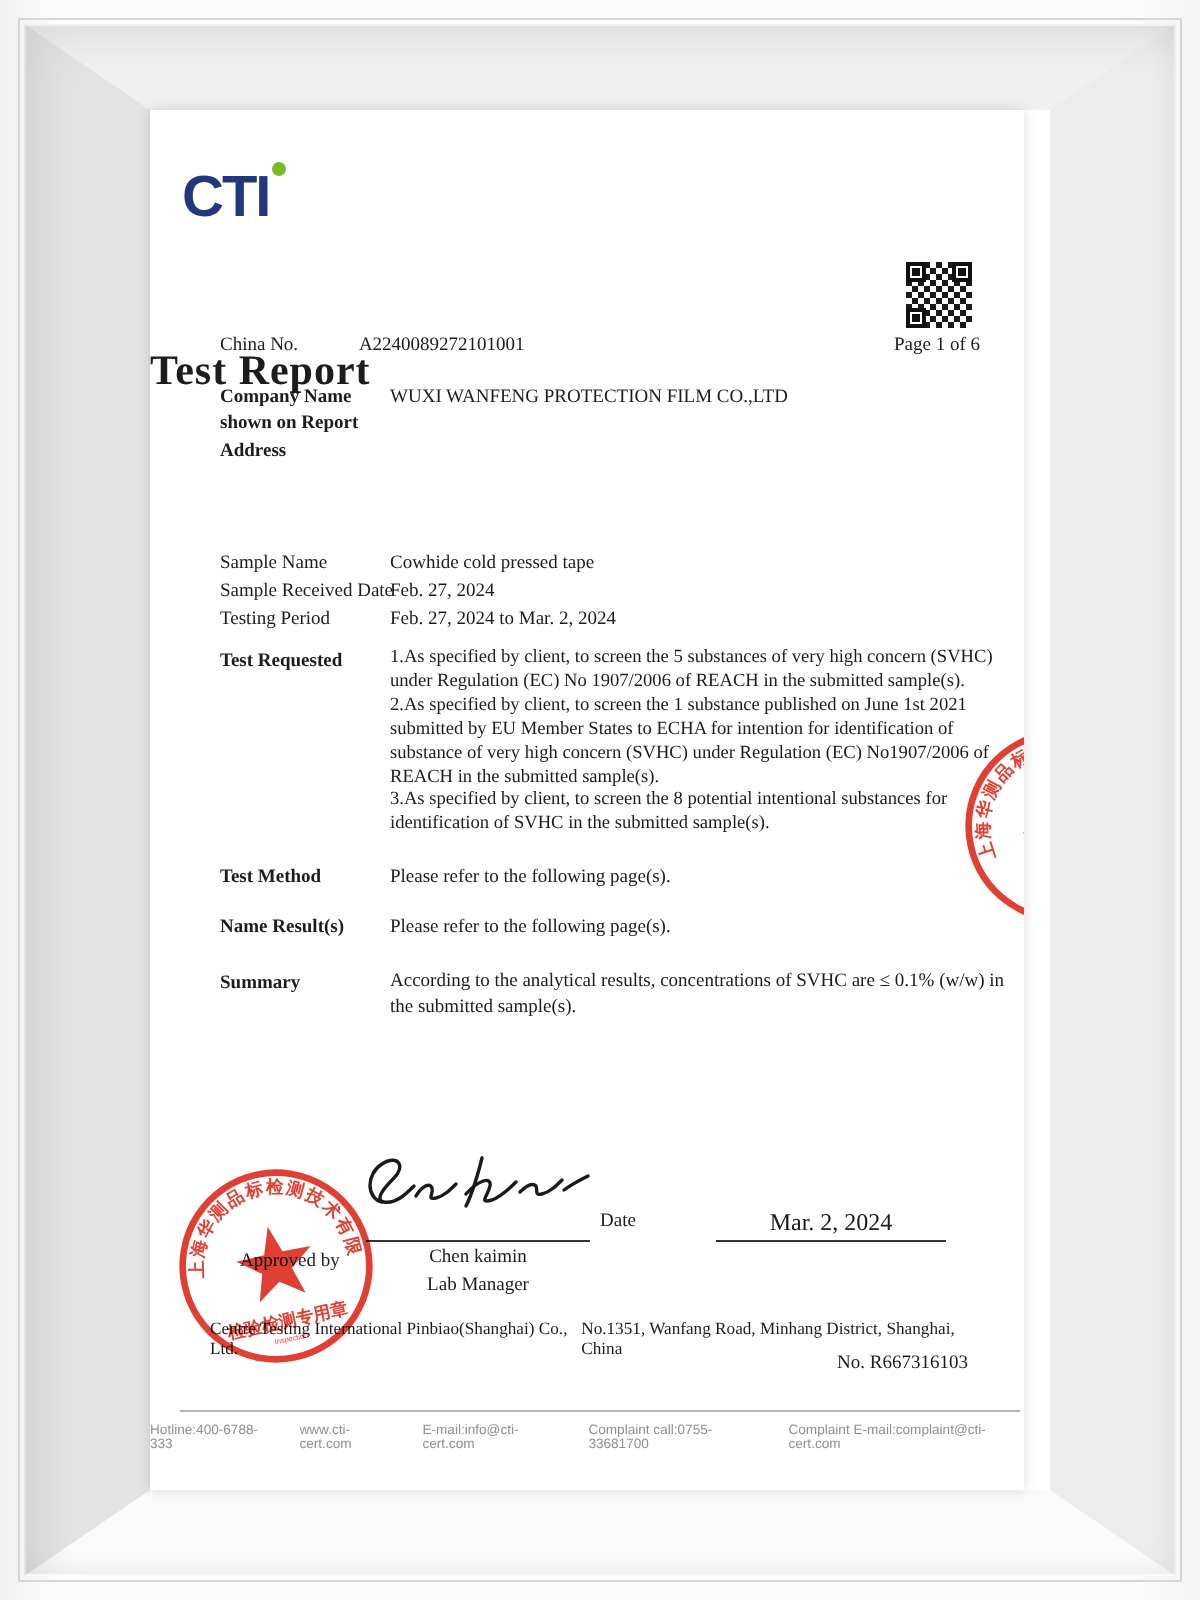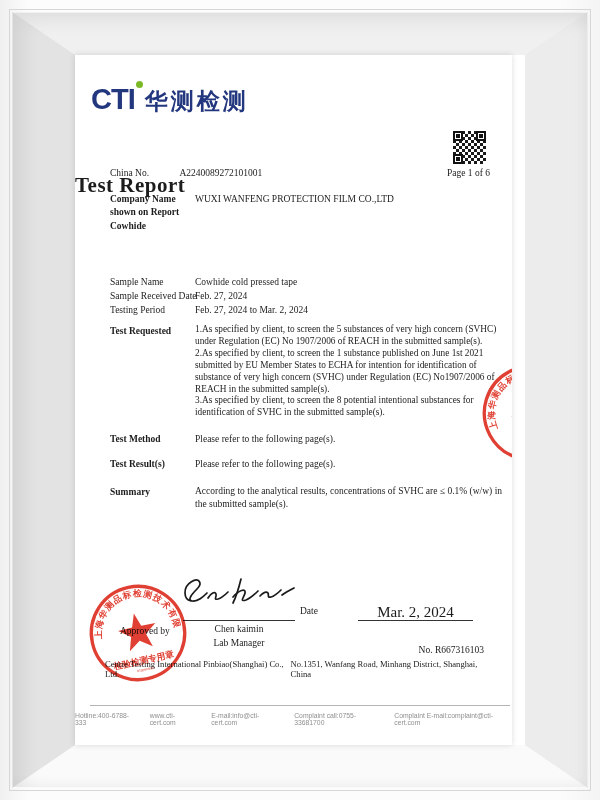--- a/index.html
+++ b/index.html
@@ -62,23 +62,23 @@
   .wrapped { line-height:13px; }
   .intro { position:absolute; left:35px; top:199px; width:398px; font-size:9.6px; font-weight:bold; line-height:14.5px; }
   .sec-val { white-space:pre-line; line-height:11.9px; font-size:9.3px; }
   
   .approved-by { position:absolute; left:45px; top:571px; font-size:9.5px; }
   .sig-svg { position:absolute; left:100px; top:518px; }
   .sig-line { position:absolute; left:108px; top:565px; width:112px; border-top:1px solid #333; }
   .sig-name { position:absolute; left:108px; top:569px; width:112px; text-align:center; font-size:9.5px; }
   .sig-title { position:absolute; left:108px; top:583px; width:112px; text-align:center; font-size:9.5px; }
   .date-lbl { position:absolute; left:225px; top:551px; font-size:9.5px; }
-  .date-val { position:absolute; left:283px; top:549px; width:115px; text-align:center; font-size:15px; }
+  .date-val { position:absolute; left:283px; top:549px; width:115px; text-align:center; font-size:12px; }
   .date-line { position:absolute; left:283px; top:565px; width:115px; border-top:1px solid #333; }
-  .ref-no { position:absolute; right:28px; top:590px; font-size:9.5px; }
+  .ref-no { position:absolute; right:28px; top:622px; font-size:9.5px; }
   .org-row { position:absolute; left:30px; right:22px; top:604px; display:flex; justify-content:space-between; font-size:8.6px; }
   
   .stamp { position:absolute; opacity:0.9; mix-blend-mode:multiply; }
   .stamp-main { left:13px; top:528px; transform:rotate(-12deg); }
   .stamp-side { left:406px; top:308px; transform:rotate(-28deg); }
   
   .footer-sep { position:absolute; left:15px; top:650px; width:420px; border-top:1px solid #b5b5b5; }
   .footer { position:absolute; left:0; top:657px; width:100%; display:flex; justify-content:center; gap:13px;
     font-family:"Liberation Sans", sans-serif; font-size:6.8px; color:#8f8f8f; }
 </style>
@@ -89,59 +89,58 @@
 <div class="frame-mat"></div>
 <div class="frame-shade"></div>
 
 <div class="page">
 
   <div class="logo">
     <span class="logo-latin">
       <span>CTI</span>
       <span class="logo-dot"></span>
     </span>
-    <span class="logo-cn">华测检测</span>
   </div>
 
   <div class="doc-title">Test Report</div>
 
   <div class="qr">
     <span class="finder f-tl"></span>
     <span class="finder f-tr"></span>
     <span class="finder f-bl"></span>
   </div>
 
   <div class="report-row">
     <span>China No.</span>
     <span class="report-no">A2240089272101001</span>
     <span class="page-ind">Page 1 of 6</span>
   </div>
 
   <div class="lbl" style="top:139px;">Company Name</div>
   <div class="lbl" style="top:152px;">shown on Report</div>
   <div class="val" style="top:139px;">WUXI WANFENG PROTECTION FILM CO.,LTD</div>
-  <div class="lbl" style="top:166px;">Cowhide</div>
+  <div class="lbl" style="top:166px;">Address</div>
 
 
   <div class="lbl-plain" style="top:222px;">Sample Name</div>
   <div class="val" style="top:222px;">Cowhide cold pressed tape</div>
   <div class="lbl-plain" style="top:236px;text-align:center;">Sample Received Date</div>
   <div class="val" style="top:236px;">Feb. 27, 2024</div>
   <div class="lbl-plain" style="top:250px;">Testing Period</div>
   <div class="val" style="top:250px;">Feb. 27, 2024 to Mar. 2, 2024</div>
 
   <div class="lbl" style="top:271px;">Test Requested</div>
   <div class="val sec-val" style="top:269px; width:315px;">1.As specified by client, to screen the 5 substances of very high concern (SVHC) under Regulation (EC) No 1907/2006 of REACH in the submitted sample(s).
 2.As specified by client, to screen the 1 substance published on June 1st 2021 submitted by EU Member States to ECHA for intention for identification of substance of very high concern (SVHC) under Regulation (EC) No1907/2006 of REACH in the submitted sample(s).
 3.As specified by client, to screen the 8 potential intentional substances for identification of SVHC in the submitted sample(s).</div>
 
   <div class="lbl" style="top:379px;">Test Method</div>
   <div class="val" style="top:379px;">Please refer to the following page(s).</div>
 
-  <div class="lbl" style="top:404px;">Test Result(s)</div>
+  <div class="lbl" style="top:404px;">Name Result(s)</div>
   <div class="val" style="top:404px;">Please refer to the following page(s).</div>
 
   <div class="lbl" style="top:432px;">Summary</div>
   <div class="val wrapped" style="top:430px; width:312px;">According to the analytical results, concentrations of SVHC are ≤ 0.1% (w/w) in the submitted sample(s).</div>
 
   <div class="approved-by">Approved by</div>
 
   <svg class="sig-svg" width="125" height="44" viewBox="0 0 125 44">
     <g fill="none" stroke="#1a1a1a" stroke-width="1.7" stroke-linecap="round" stroke-linejoin="round">
       <path d="M16,28 C8,26 8,14 16,9 C24,4 28,10 22,16 C17,21 12,27 17,28 C23,29 28,24 32,20"></path>

